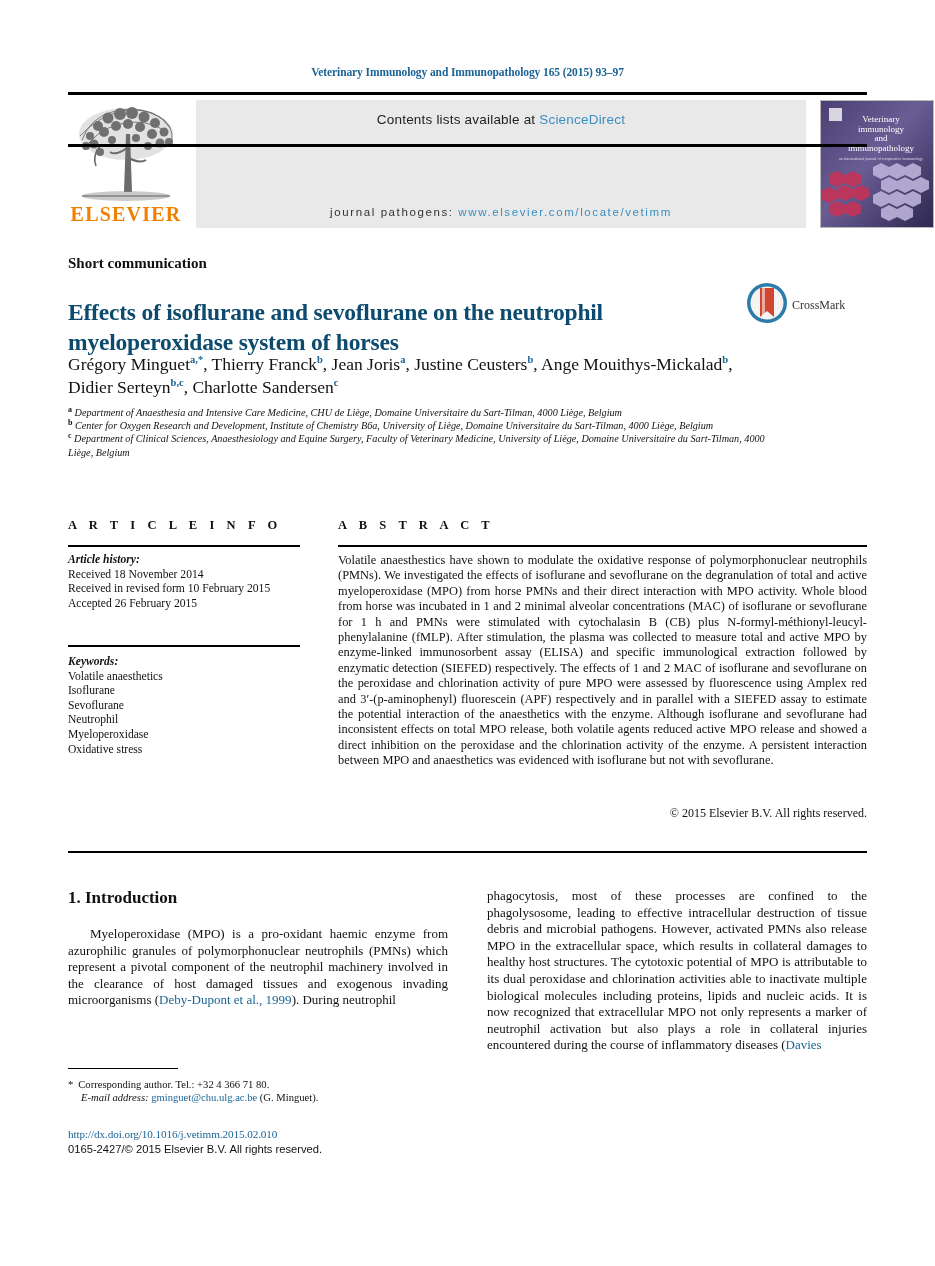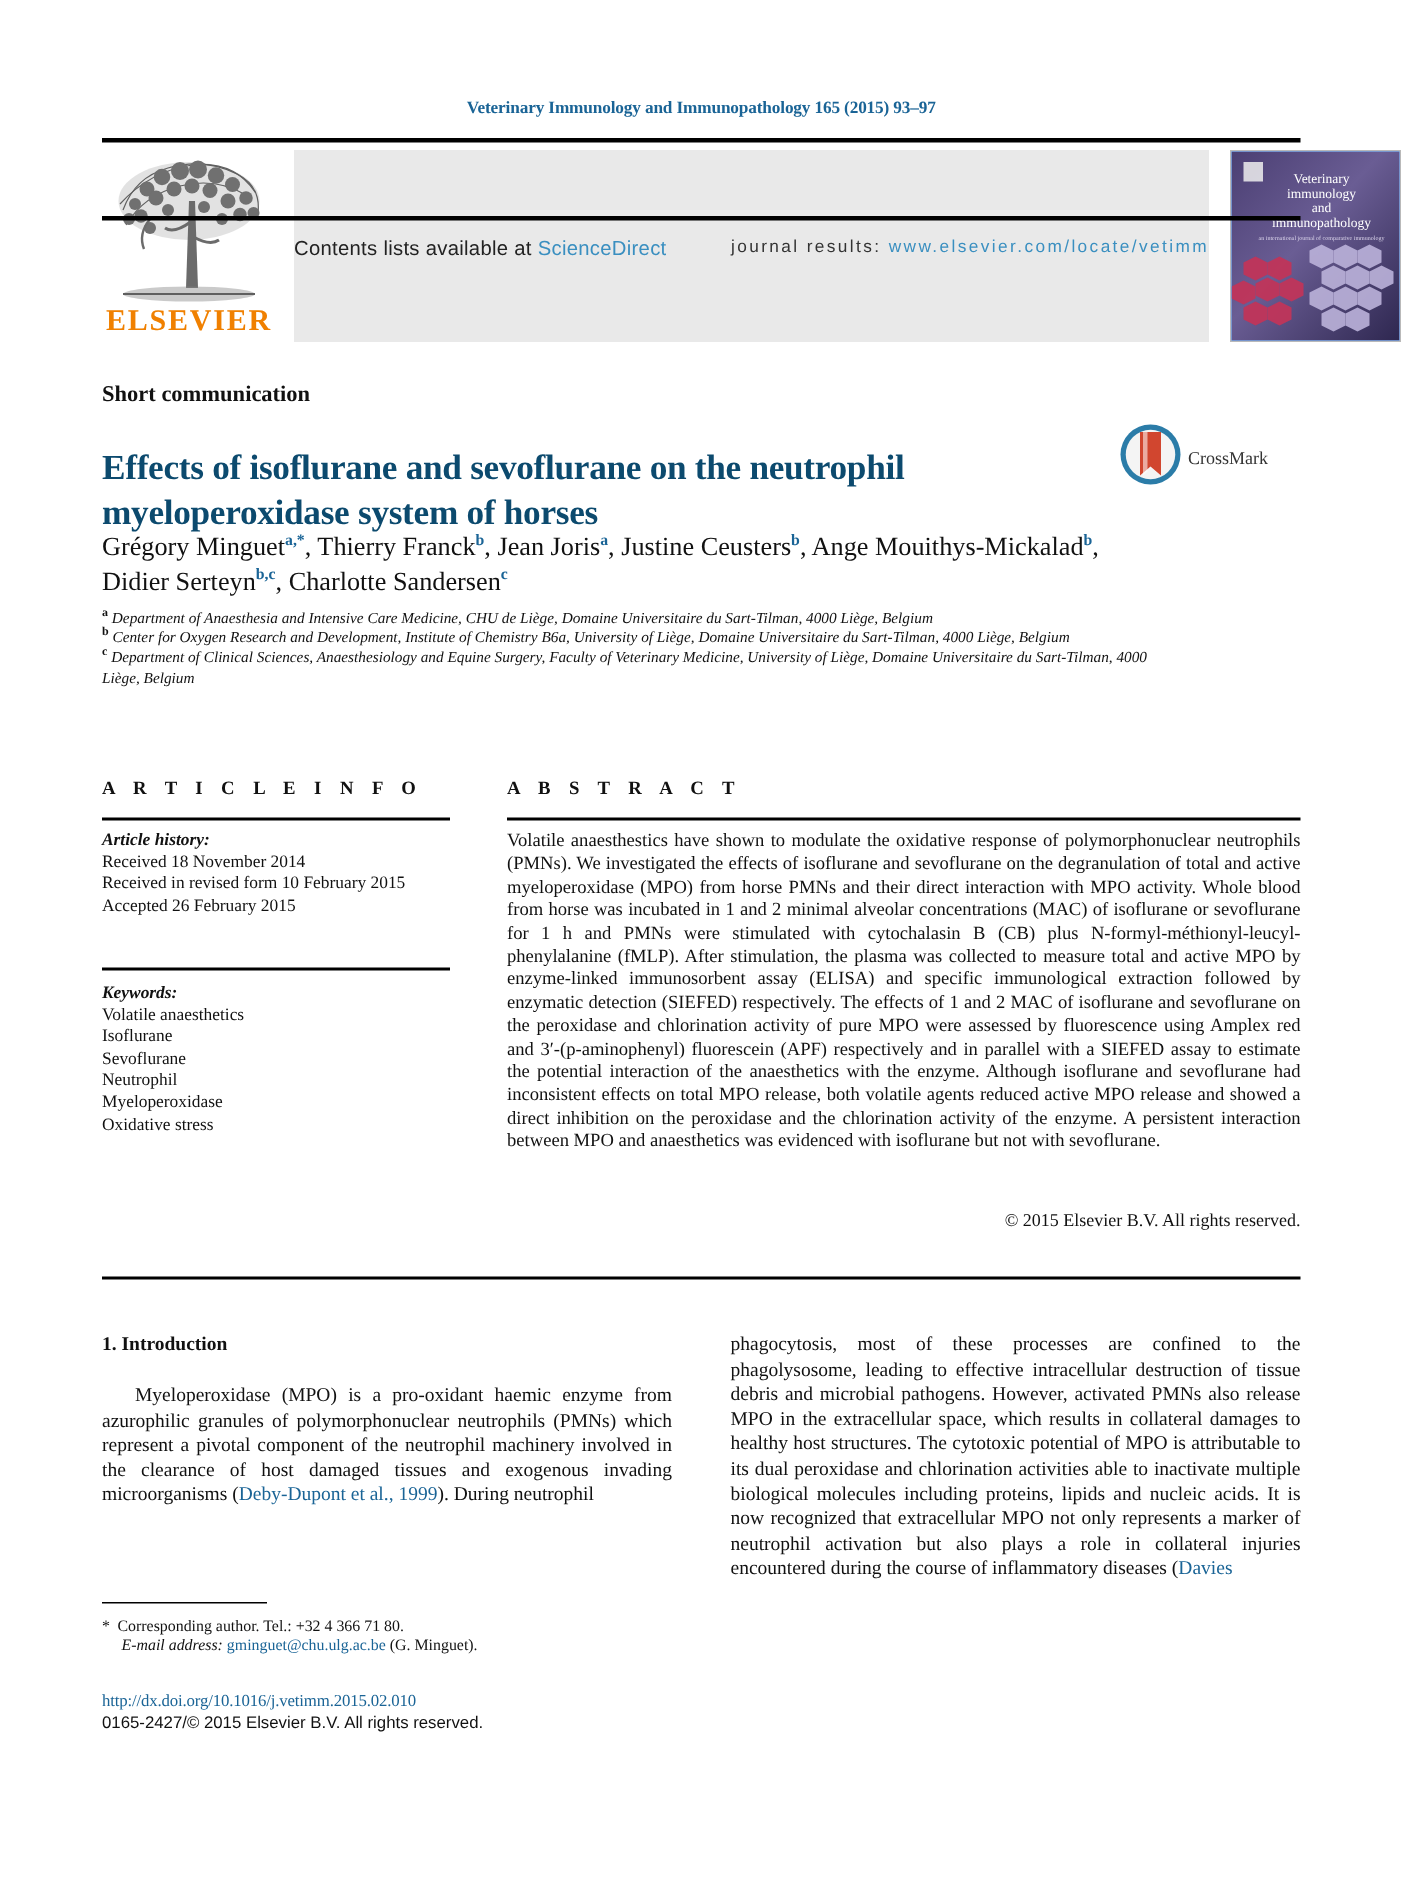--- a/index.html
+++ b/index.html
@@ -63,21 +63,21 @@
     letter-spacing: 1.2px;
     color: #f08000;
     font-weight: bold;
   }
   .center-band {
     position: absolute;
     top: 8px; left: 128px;
     width: 610px; height: 128px;
     background: #e9e9e9;
     display: flex;
-    flex-direction: row;
+    flex-direction: column;
     align-items: center;
     justify-content: space-between;
     padding: 12px 0 10px 0;
     box-sizing: border-box;
   }
   .contents-line {
     font-family: "Liberation Sans", sans-serif;
     font-size: 13.5px;
     color: #222;
     letter-spacing: 0.2px;
@@ -267,21 +267,21 @@
     top: 888px; left: 68px;
     width: 380px;
   }
   .col-right {
     position: absolute;
     top: 888px; left: 487px;
     width: 380px;
   }
   .sec-title {
     font-family: "Liberation Serif", serif;
-    font-size: 13px;
+    font-size: 17px;
     font-weight: bold;
     color: #111;
     margin: 0 0 18px 0;
   }
   .body-par {
     font-family: "Liberation Serif", serif;
     font-size: 13px;
     line-height: 16.6px;
     text-align: justify;
     color: #111;
@@ -381,21 +381,21 @@
         </g>
       </svg>
       <div class="elsevier-word">ELSEVIER</div>
     </div>
 
     <div class="center-band">
       <div class="contents-line">
         <span>Contents lists available at </span><span class="sd">ScienceDirect</span>
       </div>
       <div class="homepage-line">
-        <span>journal results: </span><span class="url">www.elsevier.com/locate/vetimm</span>
+        <span>journal pathogens: </span><span class="url">www.elsevier.com/locate/vetimm</span>
       </div>
     </div>
 
     <div class="cover-thumb">
       <svg width="112" height="126" viewBox="0 0 112 126">
         <defs>
           <linearGradient id="cvg" x1="0" y1="0" x2="1" y2="1">
             <stop offset="0%" stop-color="#4b3f73"></stop>
             <stop offset="45%" stop-color="#6a5d94"></stop>
             <stop offset="100%" stop-color="#2e2750"></stop>

